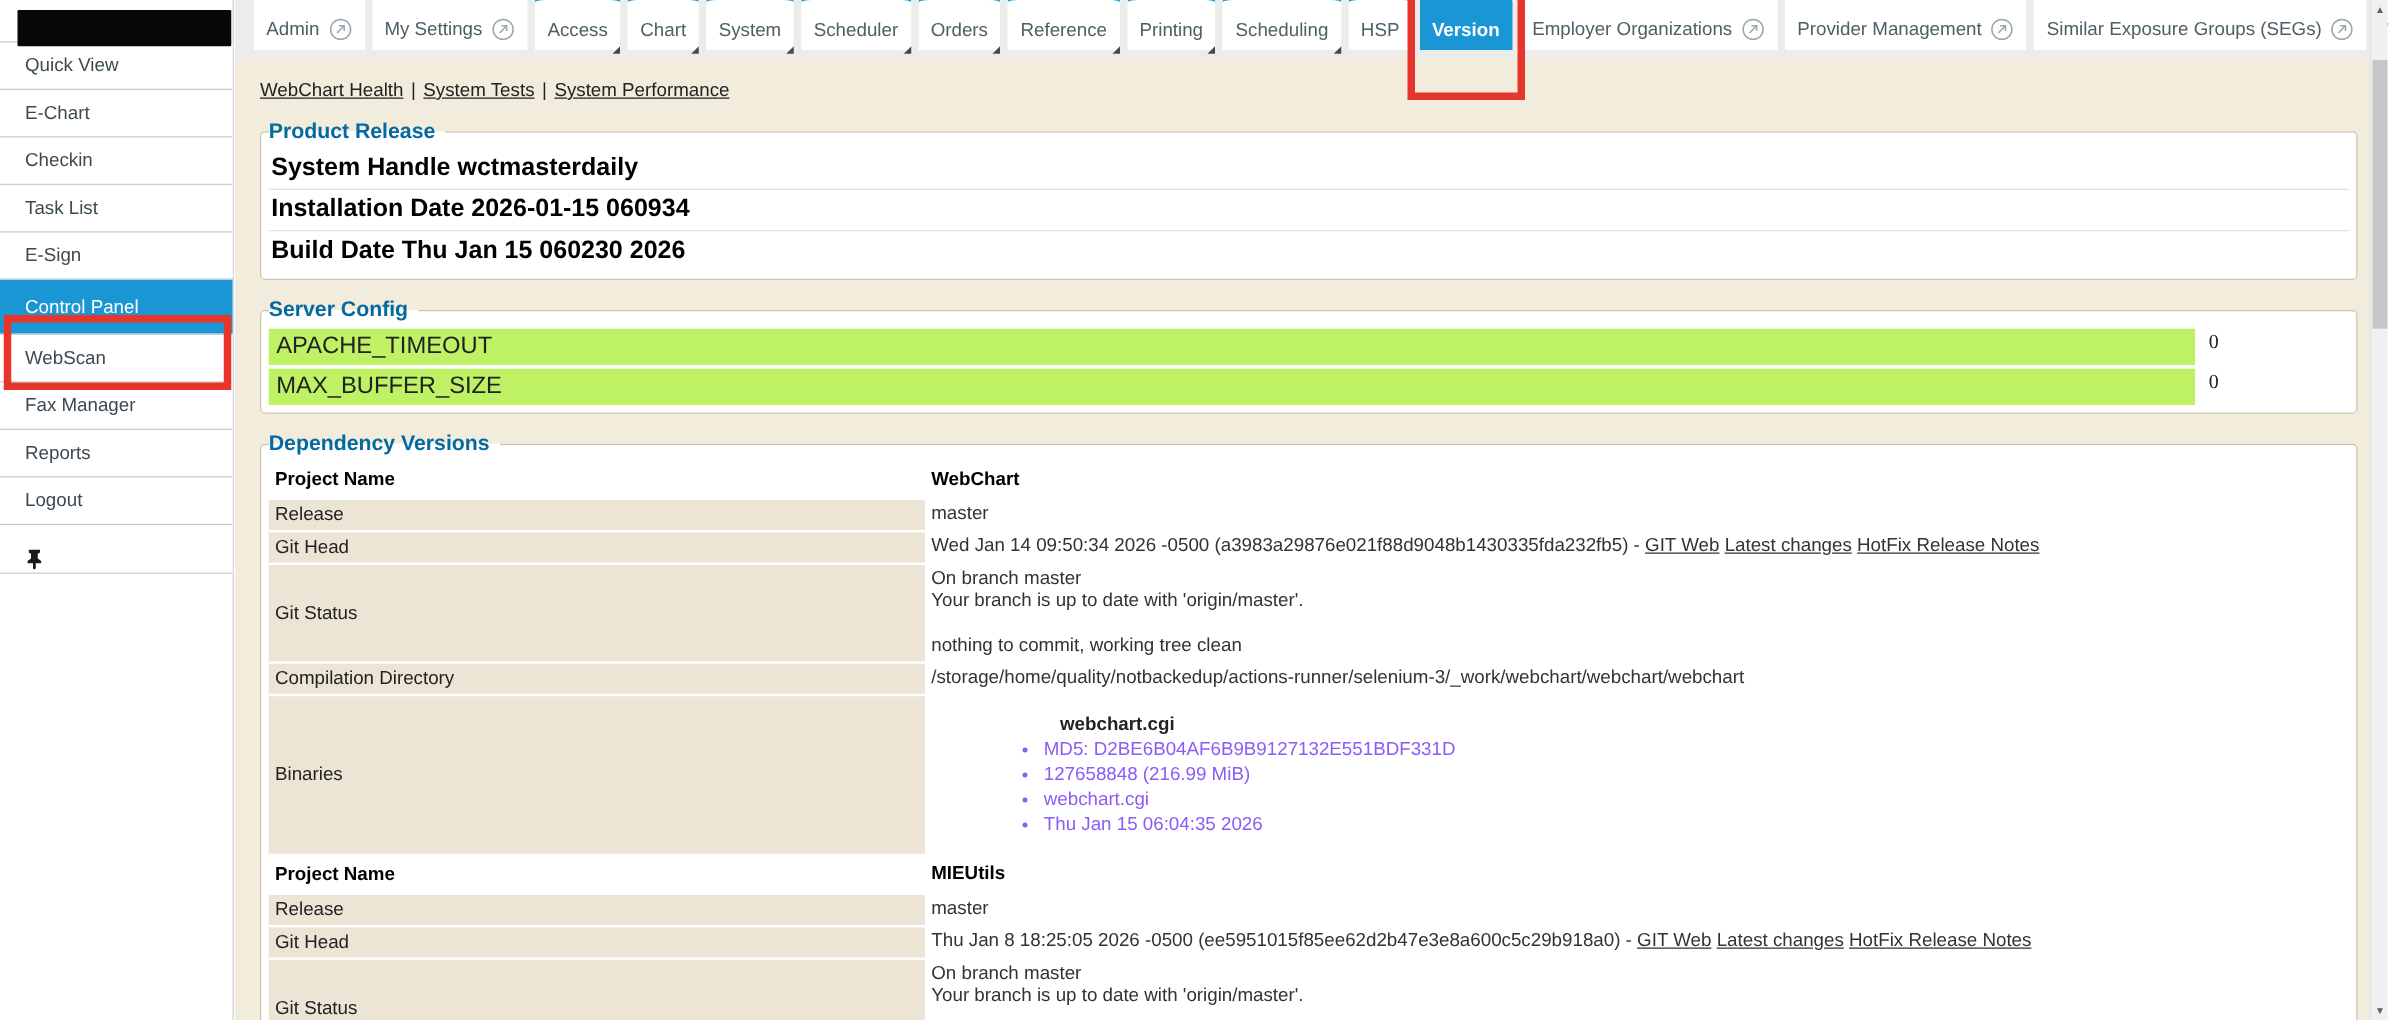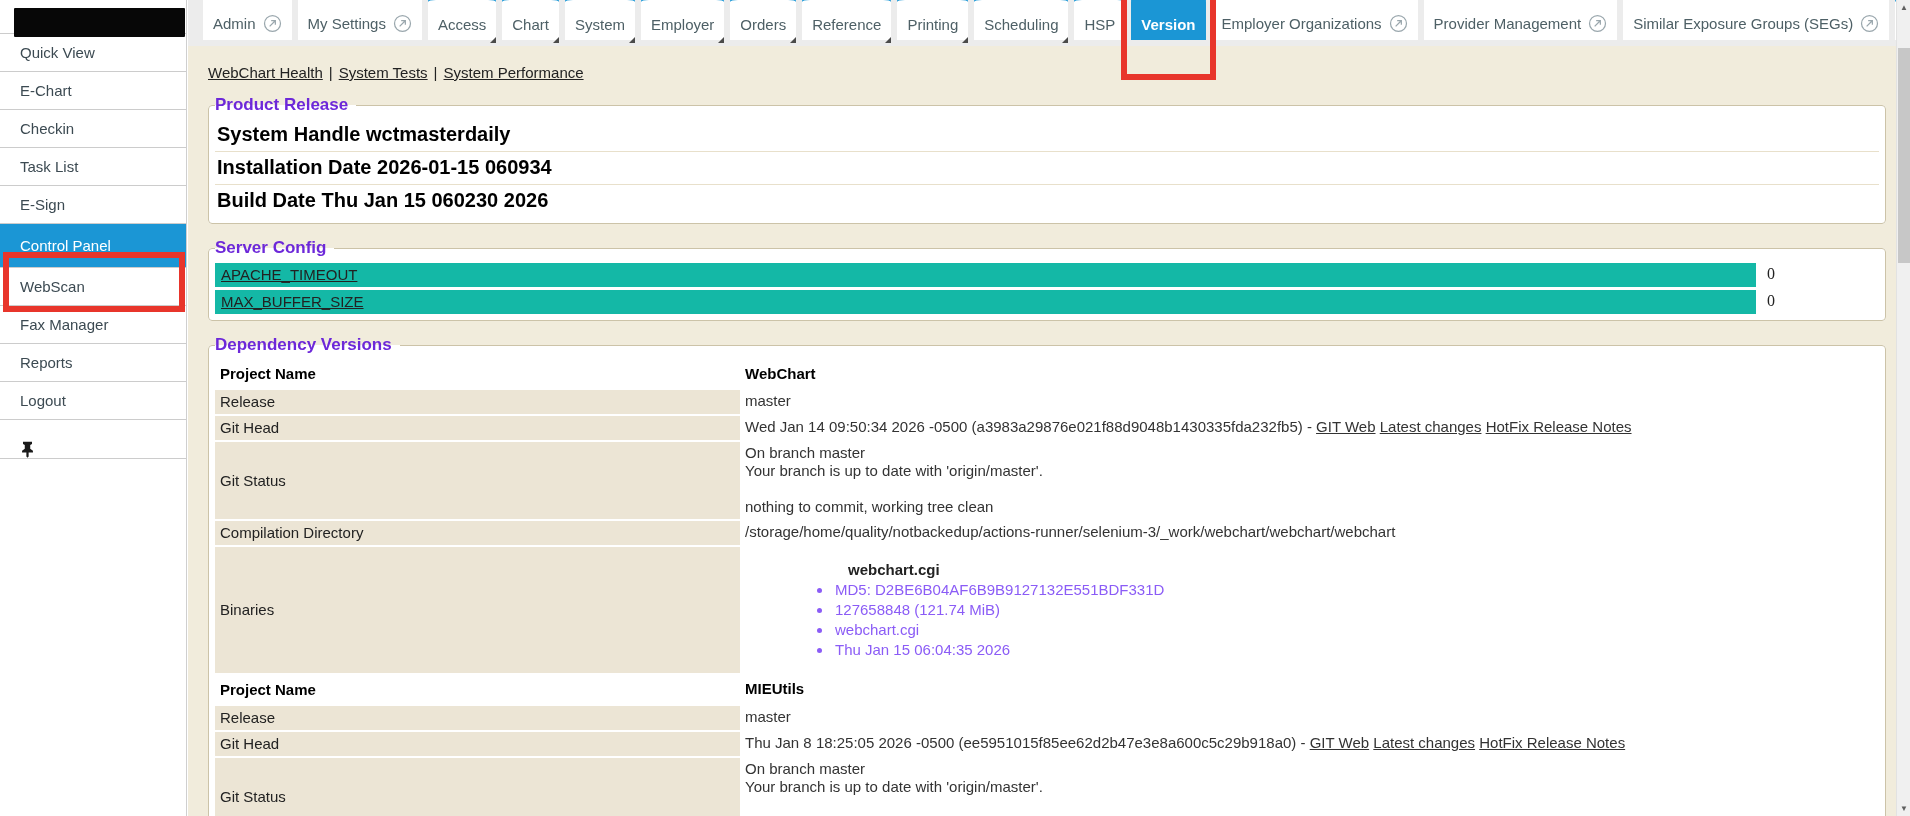--- a/index.html
+++ b/index.html
@@ -39,32 +39,32 @@
   
   #content { position:absolute; left:188px; top:46px; width:1708px; height:770px;
              background:#f1ecdc; padding:0 10px 0 20px; z-index:1; }
   #quick-links { margin-top:18px; text-align:left; font-size:15px; color:#222;
                  padding-right:2px; }
   #quick-links a { color:#222; text-decoration:underline; cursor:pointer; }
   #quick-links .sep { margin:0 6px; }
 
   fieldset.section { background:#fff; border:1px solid #ccc3a8; border-radius:4px;
                      margin-top:14px; padding:4px 6px 6px 6px; }
-  fieldset.section legend { font-size:17px; font-weight:bold; color:#6d28d9;
+  fieldset.section legend { font-size:17px; font-weight:bold; color:#0369a1;
                             padding:0 8px 0 0; margin-left:0; }
 
   
   .pr-row { font-size:20px; font-weight:bold; color:#000; padding:4px 2px 5px 2px;
             border-bottom:1px solid #e8e0cb; }
   .pr-row:last-child { border-bottom:none; }
 
   
   .sc-row { display:flex; margin-top:3px; }
   .sc-row:first-of-type { margin-top:1px; }
-  .sc-label { flex:1; background:#14b8a6; padding:3px 8px 4px 6px; font-size:15px; color:#222;text-decoration:underline; }
+  .sc-label { flex:1; background:#bef264; padding:3px 8px 4px 6px; font-size:19px; color:#222; }
   .sc-value { width:120px; margin-left:3px; background:#fff; padding:2px 8px 3px 8px;
               font-family:"Liberation Serif", serif; font-size:16px; color:#222; }
 
   
   table.dep { width:100%; border-collapse:collapse; }
   table.dep td { font-size:15px; color:#333; vertical-align:top; padding:3px 5px 4px 5px; }
   table.dep td.lbl { width:525px; background:#ece5d5; color:#222; vertical-align:middle;
                      border-bottom:2px solid #fff; }
   table.dep tr.hdr td { background:#fff; font-weight:bold; color:#000; padding:6px 5px; }
   .pre { white-space:pre-line; line-height:18px; }
@@ -136,21 +136,21 @@
       </div>
     <div class="tab">
         <span>Chart</span>
         <span class="caret"></span>
       </div>
     <div class="tab">
         <span>System</span>
         <span class="caret"></span>
       </div>
     <div class="tab">
-        <span>Employer</span>
+        <span>Scheduler</span>
         <span class="caret"></span>
       </div>
     <div class="tab">
         <span>Orders</span>
         <span class="caret"></span>
       </div>
     <div class="tab">
         <span>Reference</span>
         <span class="caret"></span>
       </div>
@@ -258,21 +258,21 @@
       <tr>
         <td class="lbl">Compilation Directory</td>
         <td>/storage/home/quality/notbackedup/actions-runner/selenium-3/_work/webchart/webchart/webchart</td>
       </tr>
       <tr>
         <td class="lbl">Binaries</td>
         <td>
           <div class="bin-title">webchart.cgi</div>
           <ul class="bin-list">
             <li>MD5: D2BE6B04AF6B9B9127132E551BDF331D</li>
-            <li>127658848 (121.74 MiB)</li>
+            <li>127658848 (216.99 MiB)</li>
             <li>webchart.cgi</li>
             <li>Thu Jan 15 06:04:35 2026</li>
           </ul>
         </td>
       </tr>
 
       <tr class="hdr">
         <td class="lbl">Project Name</td>
         <td>MIEUtils</td>
       </tr>

